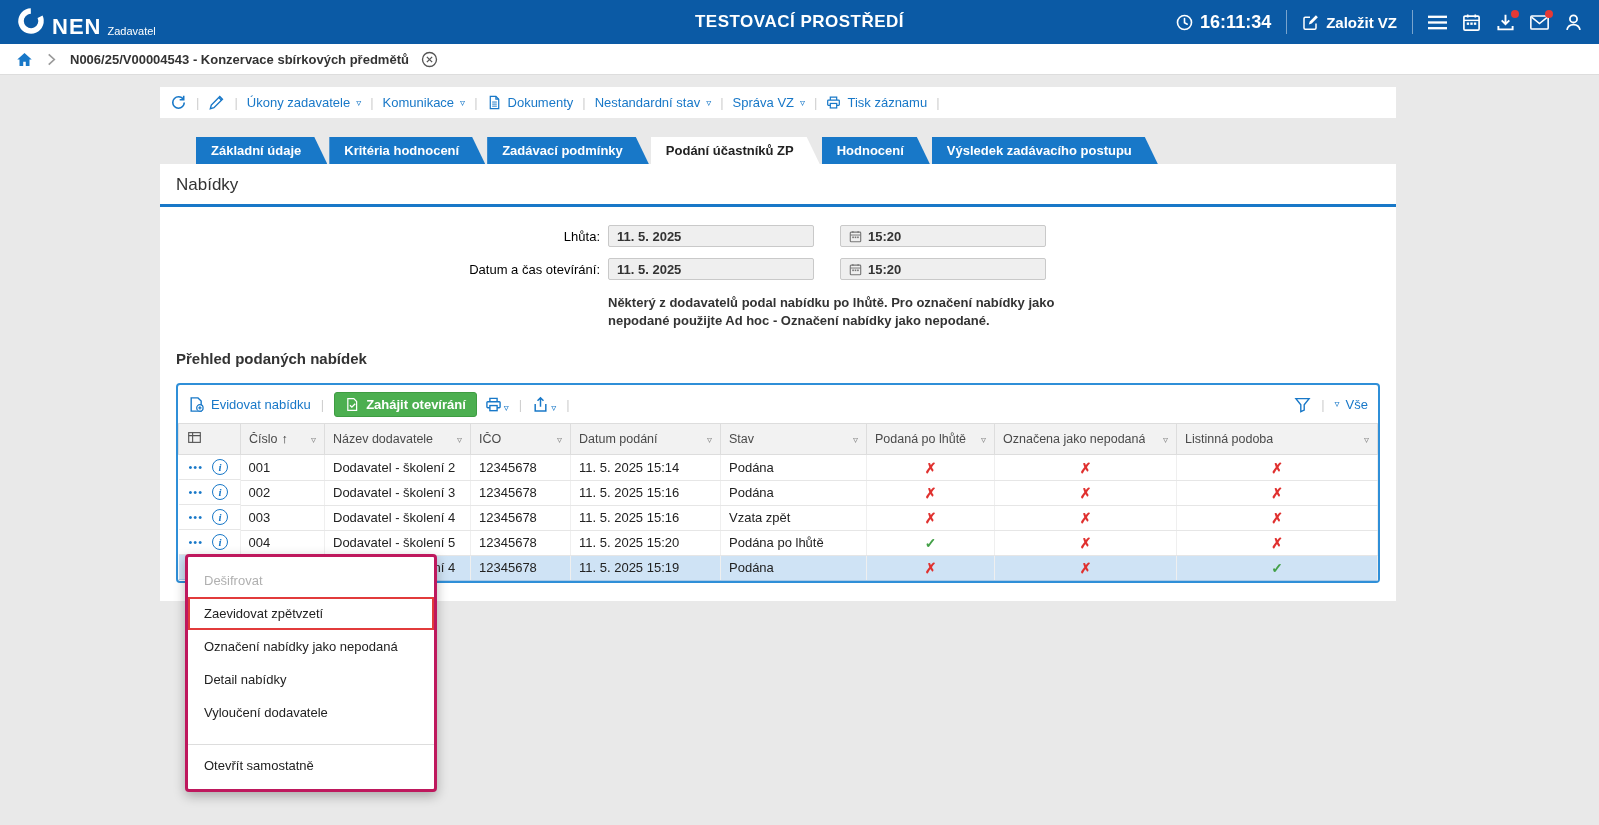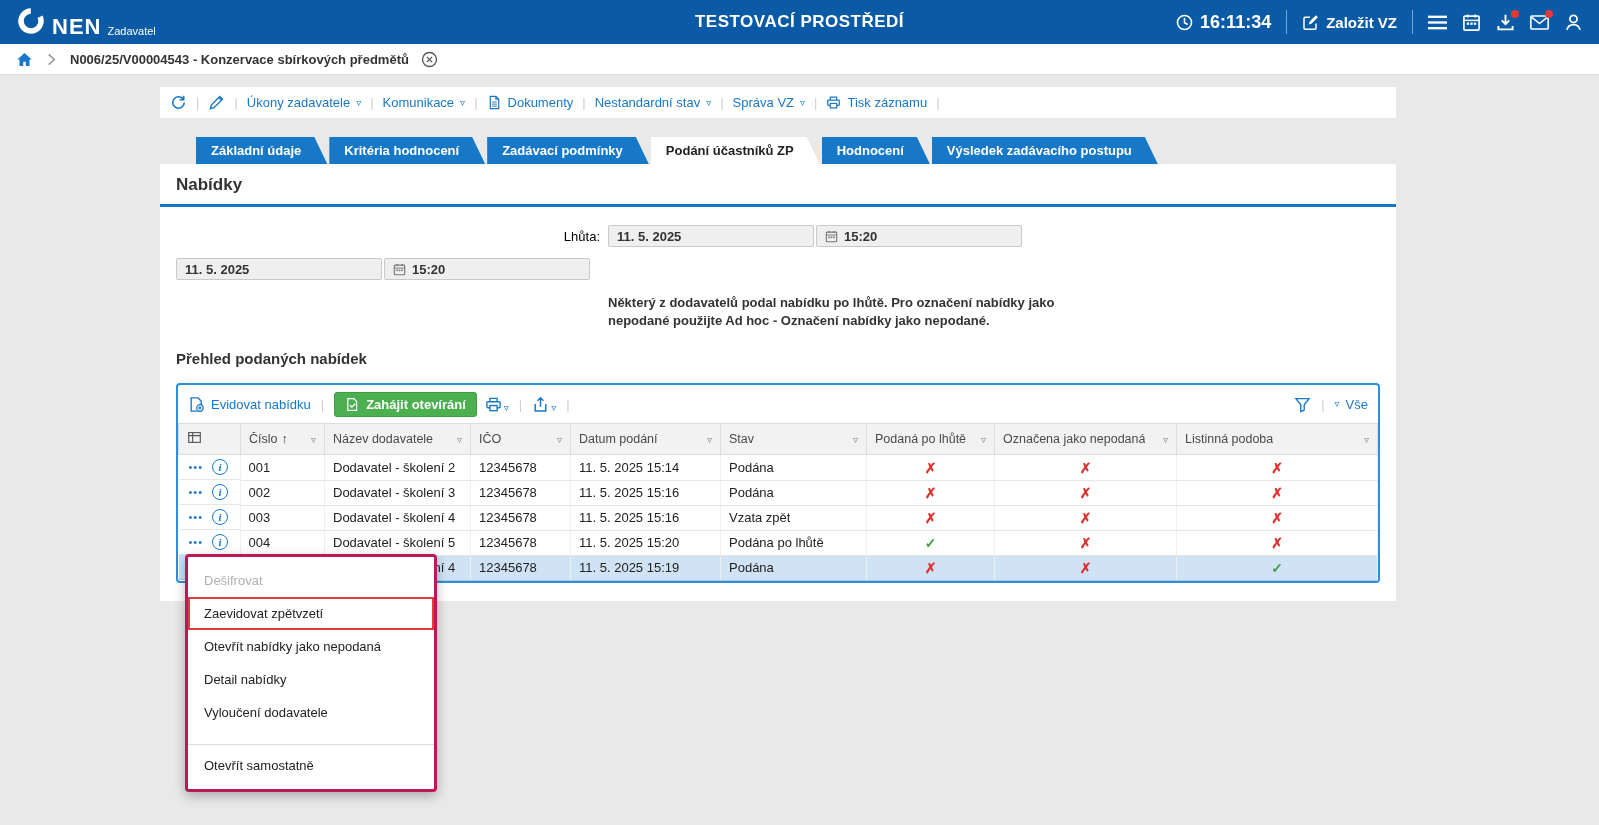--- a/index.html
+++ b/index.html
@@ -70,32 +70,32 @@
     background:#1878c8; color:#fff; font-weight:bold; font-size:13px;
     line-height:27px; padding:0 26px 0 15px; margin-right:2px; cursor:pointer;
     clip-path:polygon(0 0, calc(100% - 13px) 0, 100% 100%, 0 100%);
     white-space:nowrap;
   }
   .tab.active { background:#fff; color:#222; }
 
   
   .panel { background:#fff; padding-bottom:4px; }
   .panel-title {
-    font-size:17px; font-weight:bold; color:#333;
+    font-size:17px; font-weight:normal; color:#333;
     padding:11px 16px 9px; border-bottom:3px solid #1878c8;
   }
   .fields { padding:18px 0 0 16px; }
   .field-row { display:flex; align-items:center; margin-bottom:11px; }
   .field-label { width:424px; text-align:right; margin-right:8px; color:#000000; }
   .input {
     height:22px; background:#efefef; border:1px solid #c9c9c9; border-radius:2px;
     display:inline-flex; align-items:center; padding:0 8px; font-weight:bold; color:#333;
   }
   .input.date { width:206px; margin-right:2px; }
-  .input.time { width:206px; gap:6px; }
+  .input.time { width:206px; gap:6px;margin-left:24px; }
   .input .icn { color:#777; }
   .warning { margin:14px 0 0 448px; width:452px; font-weight:bold; color:#333; line-height:1.4; }
   .list-title { font-size:15px; font-weight:bold; color:#333; margin:20px 0 16px; padding-left:16px; }
 
   
   .grid { margin:0 16px 14px; border:2px solid #2f8fd8; border-radius:4px; background:#fff; overflow:hidden; }
   .grid-toolbar { display:flex; align-items:center; height:38px; padding:0 10px; gap:8px; }
   .gt-link { display:inline-flex; align-items:center; gap:6px; color:#1878c8; cursor:pointer; }
   .green-btn {
     background:#4caf50; border:1px solid #3e9c42; border-radius:3px; color:#fff;
@@ -324,20 +324,21 @@
                 <path d="M4.8 1.2v2.6M11.2 1.2v2.6" stroke="currentColor" stroke-width="1.4"></path>
                 <rect x="4" y="8" width="2" height="2" fill="currentColor"></rect>
                 <rect x="7" y="8" width="2" height="2" fill="currentColor"></rect>
                 <rect x="10" y="8" width="2" height="2" fill="currentColor"></rect>
               </svg>
             </span>
           <span>15:20</span>
         </span>
       </div>
       <div class="field-row">
+        <span class="field-label">Datum a čas otevírání:</span>
         <span class="input date">11. 5. 2025</span>
         <span class="input time">
           <span class="icn s13">
               <svg viewBox="0 0 16 16">
                 <rect x="1.6" y="2.6" width="12.8" height="11.8" rx="1" fill="none" stroke="currentColor" stroke-width="1.4"></rect>
                 <path d="M1.6 6.2h12.8" stroke="currentColor" stroke-width="1.2"></path>
                 <path d="M4.8 1.2v2.6M11.2 1.2v2.6" stroke="currentColor" stroke-width="1.4"></path>
                 <rect x="4" y="8" width="2" height="2" fill="currentColor"></rect>
                 <rect x="7" y="8" width="2" height="2" fill="currentColor"></rect>
                 <rect x="10" y="8" width="2" height="2" fill="currentColor"></rect>
@@ -553,17 +554,17 @@
             </tr>
           </tbody>
       </table>
     </div>
   </div>
 </div>
 
 <div class="context-menu" id="context-menu">
     <div class="menu-item disabled">Dešifrovat</div>
     <div class="menu-item highlighted">Zaevidovat zpětvzetí</div>
-    <div class="menu-item">Otevřít nabídky jako nepodaná</div>
+    <div class="menu-item">Označení nabídky jako nepodaná</div>
     <div class="menu-item">Detail nabídky</div>
     <div class="menu-item">Vyloučení dodavatele</div>
     <div class="menu-item separated">Otevřít samostatně</div>
   </div>
 
 </body></html>

